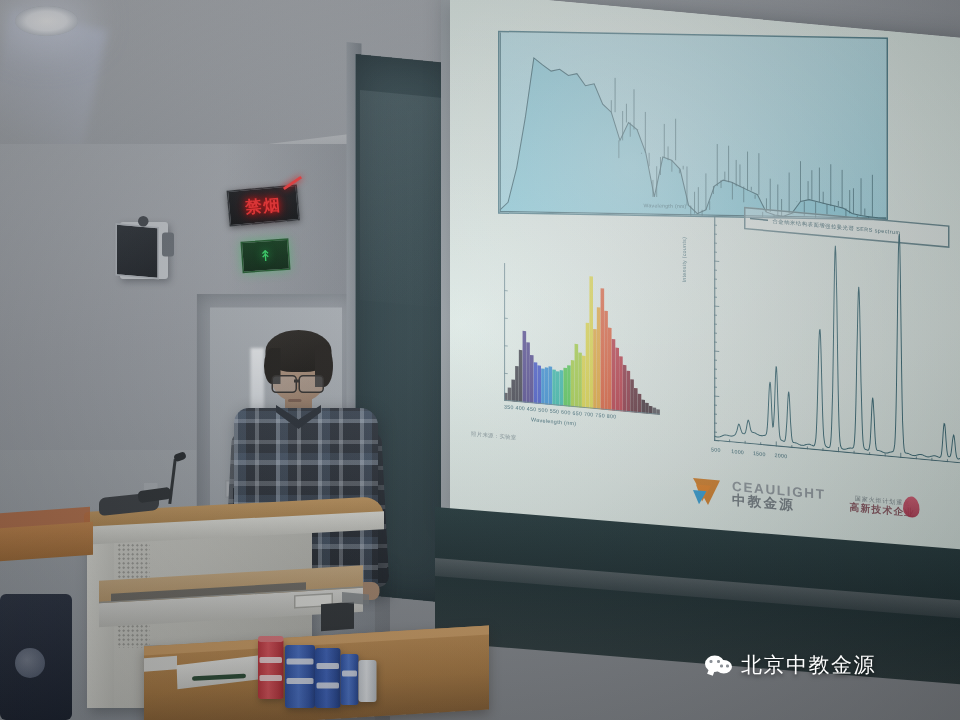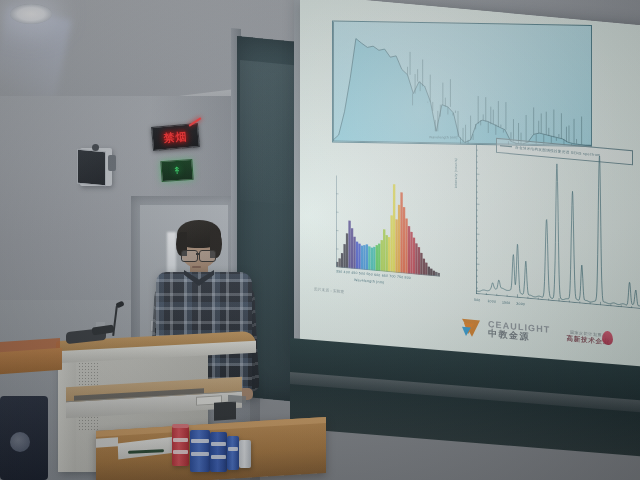--- a/index.html
+++ b/index.html
@@ -658,14 +658,26 @@
     <div class="banlabel" style="left:1px;top:11px;width:10px;"></div>
   </div>
   <div class="abs can" id="can-white"></div>
 
   <div class="abs" id="chair"></div>
   <div class="abs" id="chair-logo"></div>
 
   <div class="abs" id="grade2"></div>
   <div class="abs" id="grade"></div>
 
+  <div class="abs" id="watermark">
+    <span id="wechat-icon">
+      <span id="wc-b1"></span>
+        <span id="wc-tail1"></span>
+        <span id="wc-b2"></span>
+      <span class="wc-dot" style="left:3px;top:3px;"></span>
+      <span class="wc-dot" style="left:8px;top:3px;"></span>
+      <span class="wc-dot" style="left:10px;top:6px;"></span>
+      <span class="wc-dot" style="left:14px;top:6px;"></span>
+    </span>
+    <span>北京中教金源</span>
+  </div>
 
 </div>
 
 </body></html>

